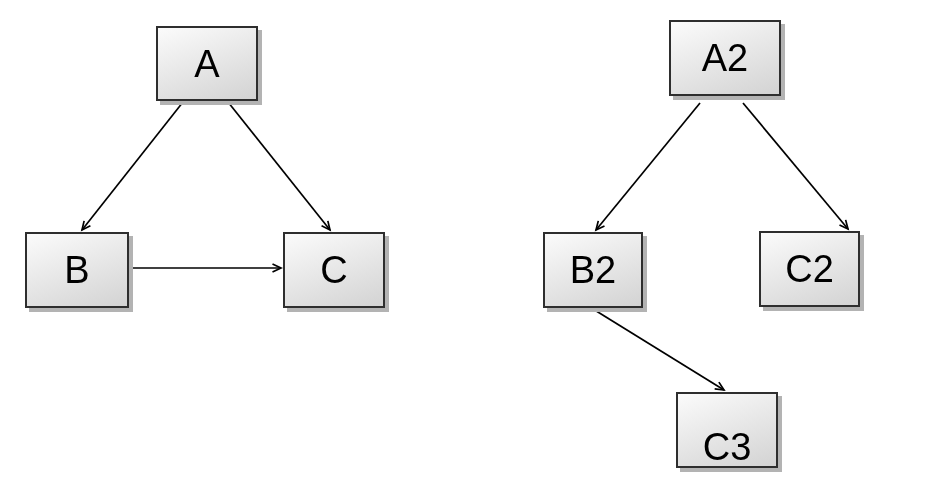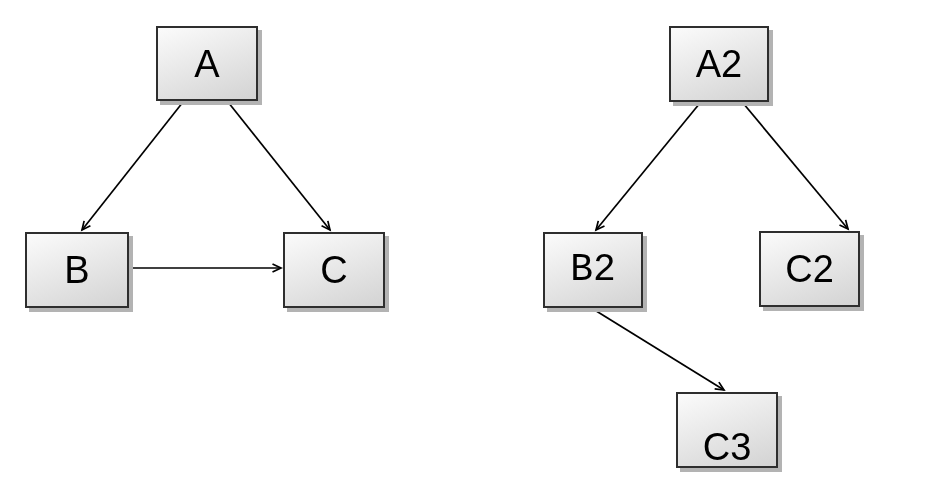--- a/index.html
+++ b/index.html
@@ -72,24 +72,24 @@
   <div id="node-layer">
       <div class="node" style="left: 156px; top: 26px; width: 102px; height: 75px;">
       <span class="node-label">A</span>
     </div>
       <div class="node" style="left: 25px; top: 232px; width: 104px; height: 76px;">
       <span class="node-label">B</span>
     </div>
       <div class="node" style="left: 283px; top: 232px; width: 102px; height: 76px;">
       <span class="node-label">C</span>
     </div>
-      <div class="node" style="left: 669px; top: 26px; width: 100px; height: 76px; text-align: center;">
+      <div class="node" style="left: 669px; top: 20px; width: 112px; height: 76px; text-align: center;">
       <span class="node-label">A2</span>
     </div>
-      <div class="node" style="left: 543px; top: 232px; width: 100px; height: 76px; font-family: Liberation Mono, monospace;">
+      <div class="node" style="left: 543px; top: 232px; width: 100px; height: 76px;">
       <span class="node-label">B2</span>
     </div>
       <div class="node" style="left: 759px; top: 231px; width: 101px; height: 76px;">
       <span class="node-label">C2</span>
     </div>
       <div class="node" style="left: 676px; top: 392px; width: 102px; height: 76px; align-items: flex-end;">
       <span class="node-label">C3</span>
     </div>
     </div>
 

